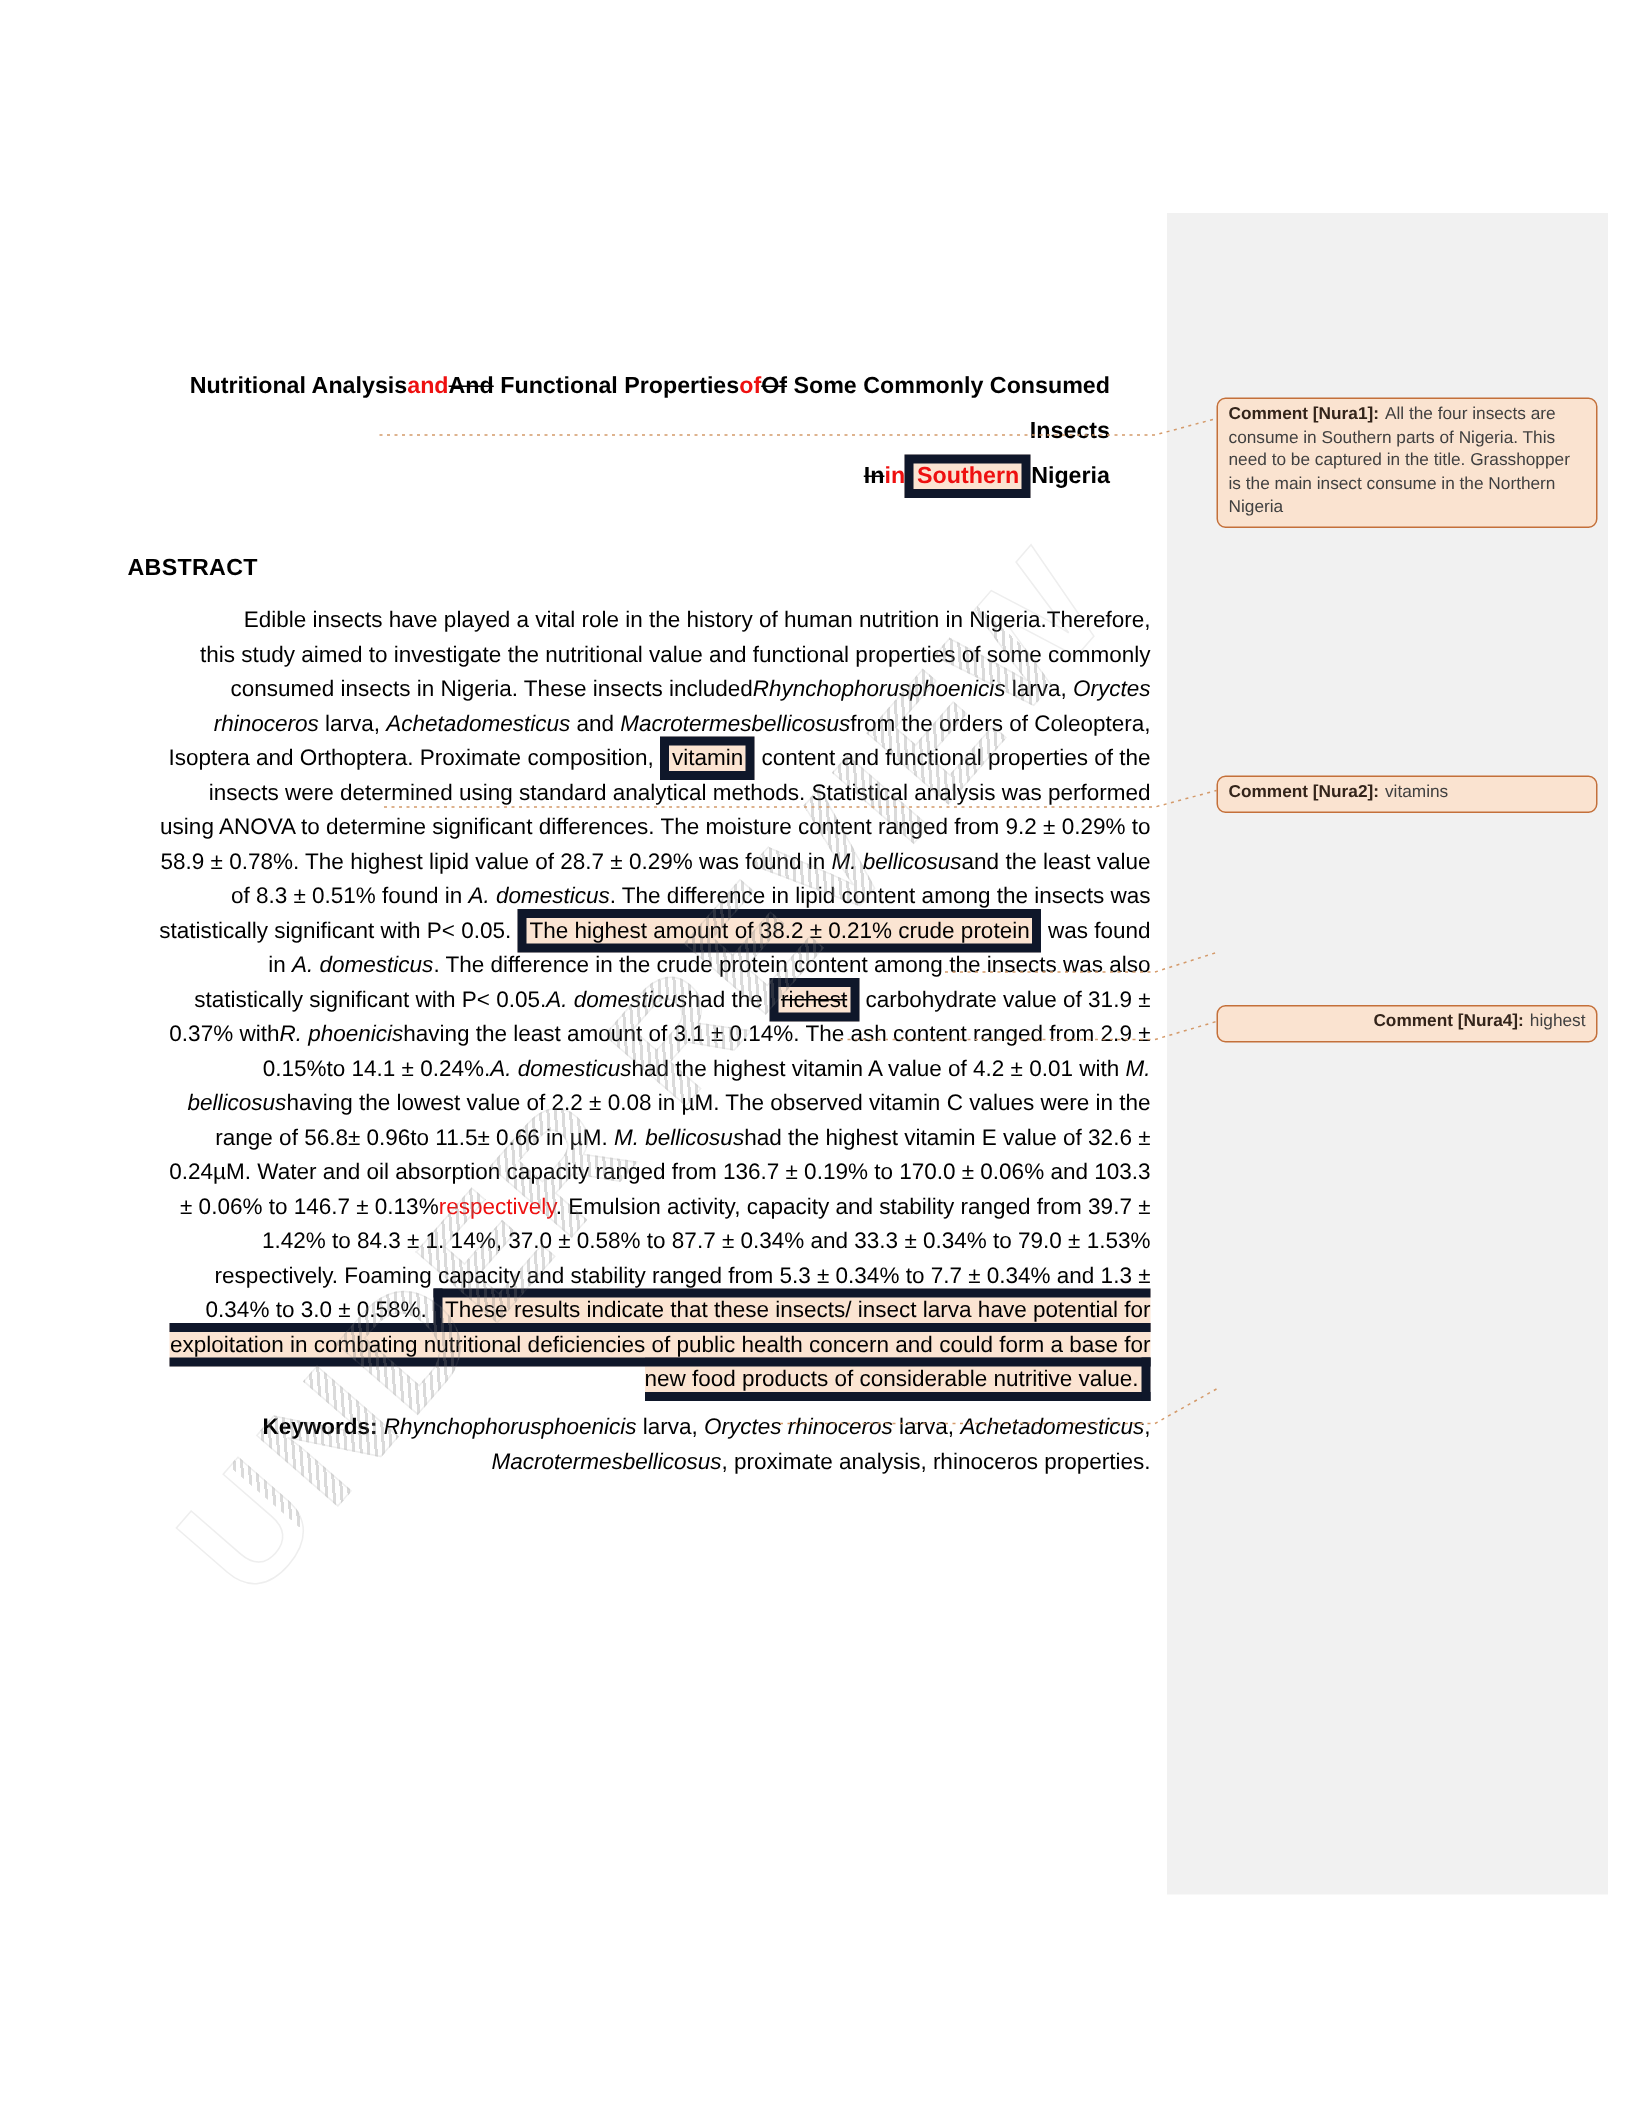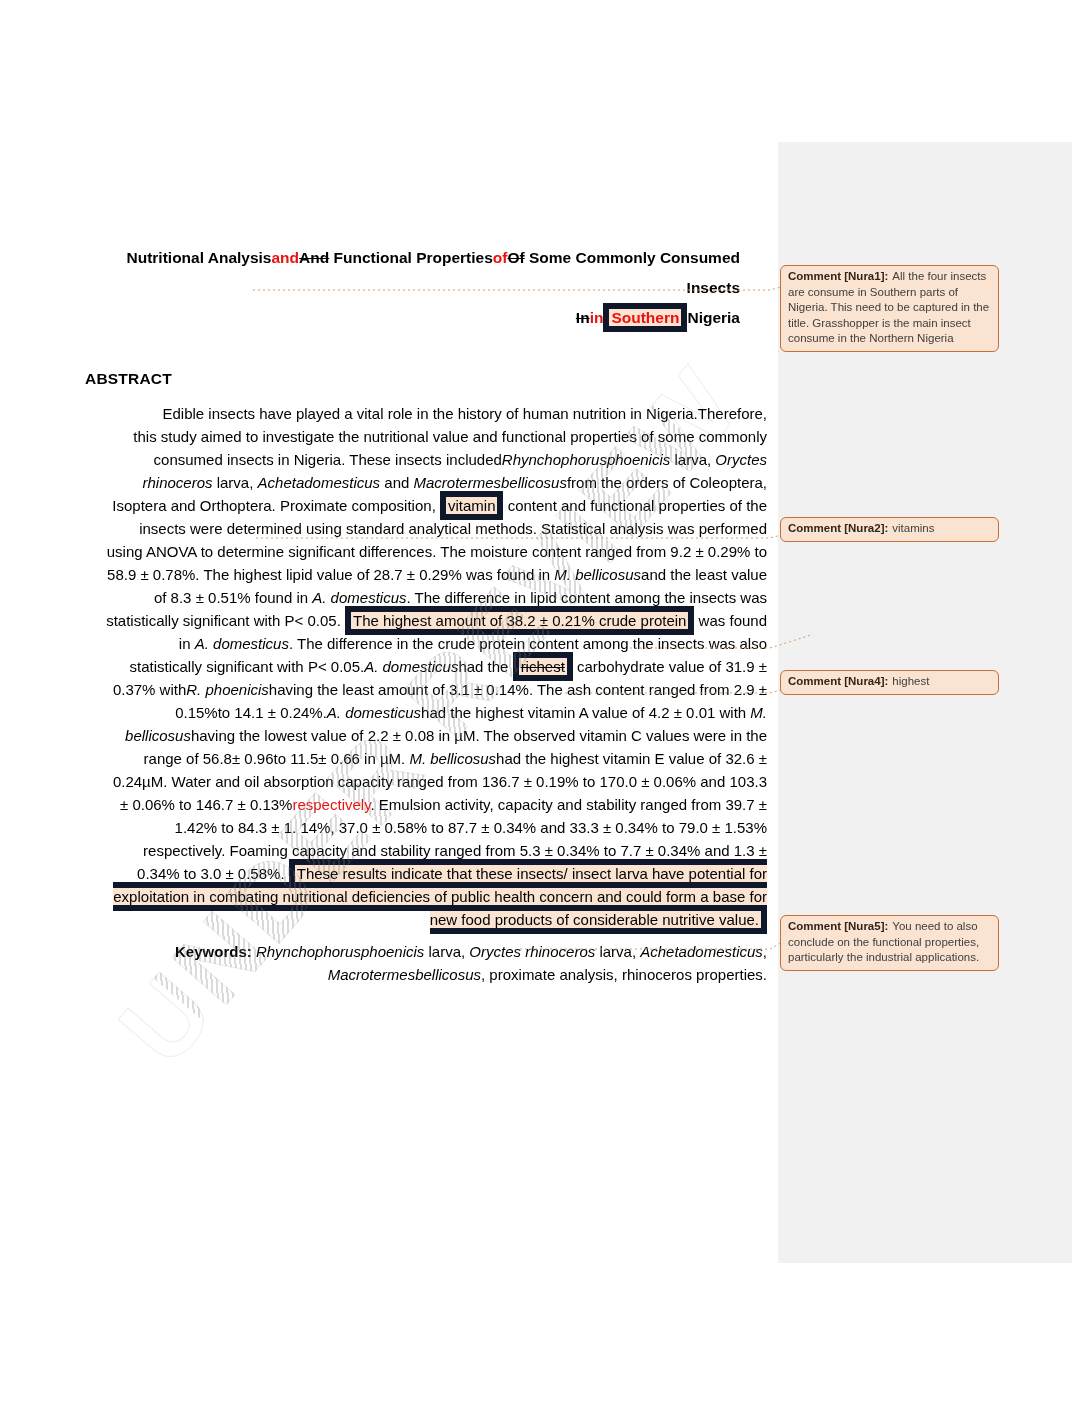--- a/index.html
+++ b/index.html
@@ -55,31 +55,31 @@
   .ins{color:#ee1010;}
   .del{text-decoration:line-through;}
   .anchor{
     background:#fbe4d2;
     border:6px solid #0f172a;
     padding:0 2px;
   }
 
   
   .comment{
-    position:absolute;left:780px;width:219px;box-sizing:border-box;
+    position:absolute;left:811px;width:254px;box-sizing:border-box;
     background:#fae3d0;border:1px solid #c4703a;border-radius:6px;
     padding:3px 7px 4px 7px;
     font-size:11.5px;line-height:15.5px;color:#404040;
     cursor:default;
   }
   .comment .clabel{font-weight:bold;color:#33241a;margin-right:4px;}
   .c1{top:265px;}
   .c2{top:517px;}
   .c3{top:624px;}
-  .c4{top:670px;}
+  .c4{top:670px;text-align:right;}
   .c5{top:915px;}
 
   svg.connectors{
     position:absolute;left:0;top:0;width:1088px;height:1408px;
     pointer-events:none;
   }
   svg.connectors polyline{
     fill:none;stroke:#d49a6a;stroke-width:1;stroke-dasharray:2,3;
   }
 </style>
@@ -111,17 +111,14 @@
 
   <div class="comment c1">
     <span class="clabel">Comment [Nura1]:</span><span class="ctext">All the four insects are consume in Southern parts of Nigeria. This need to be captured in the title. Grasshopper is the main insect consume in the Northern Nigeria</span>
   </div>
   <div class="comment c2">
     <span class="clabel">Comment [Nura2]:</span><span class="ctext">vitamins</span>
   </div>
   <div class="comment c4">
     <span class="clabel">Comment [Nura4]:</span><span class="ctext">highest</span>
   </div>
-  <div class="comment c5">
-    <span class="clabel">Comment [Nura5]:</span><span class="ctext">You need to also conclude on the functional properties, particularly the industrial applications.</span>
-  </div>
 
 </div>
 
 </body></html>

